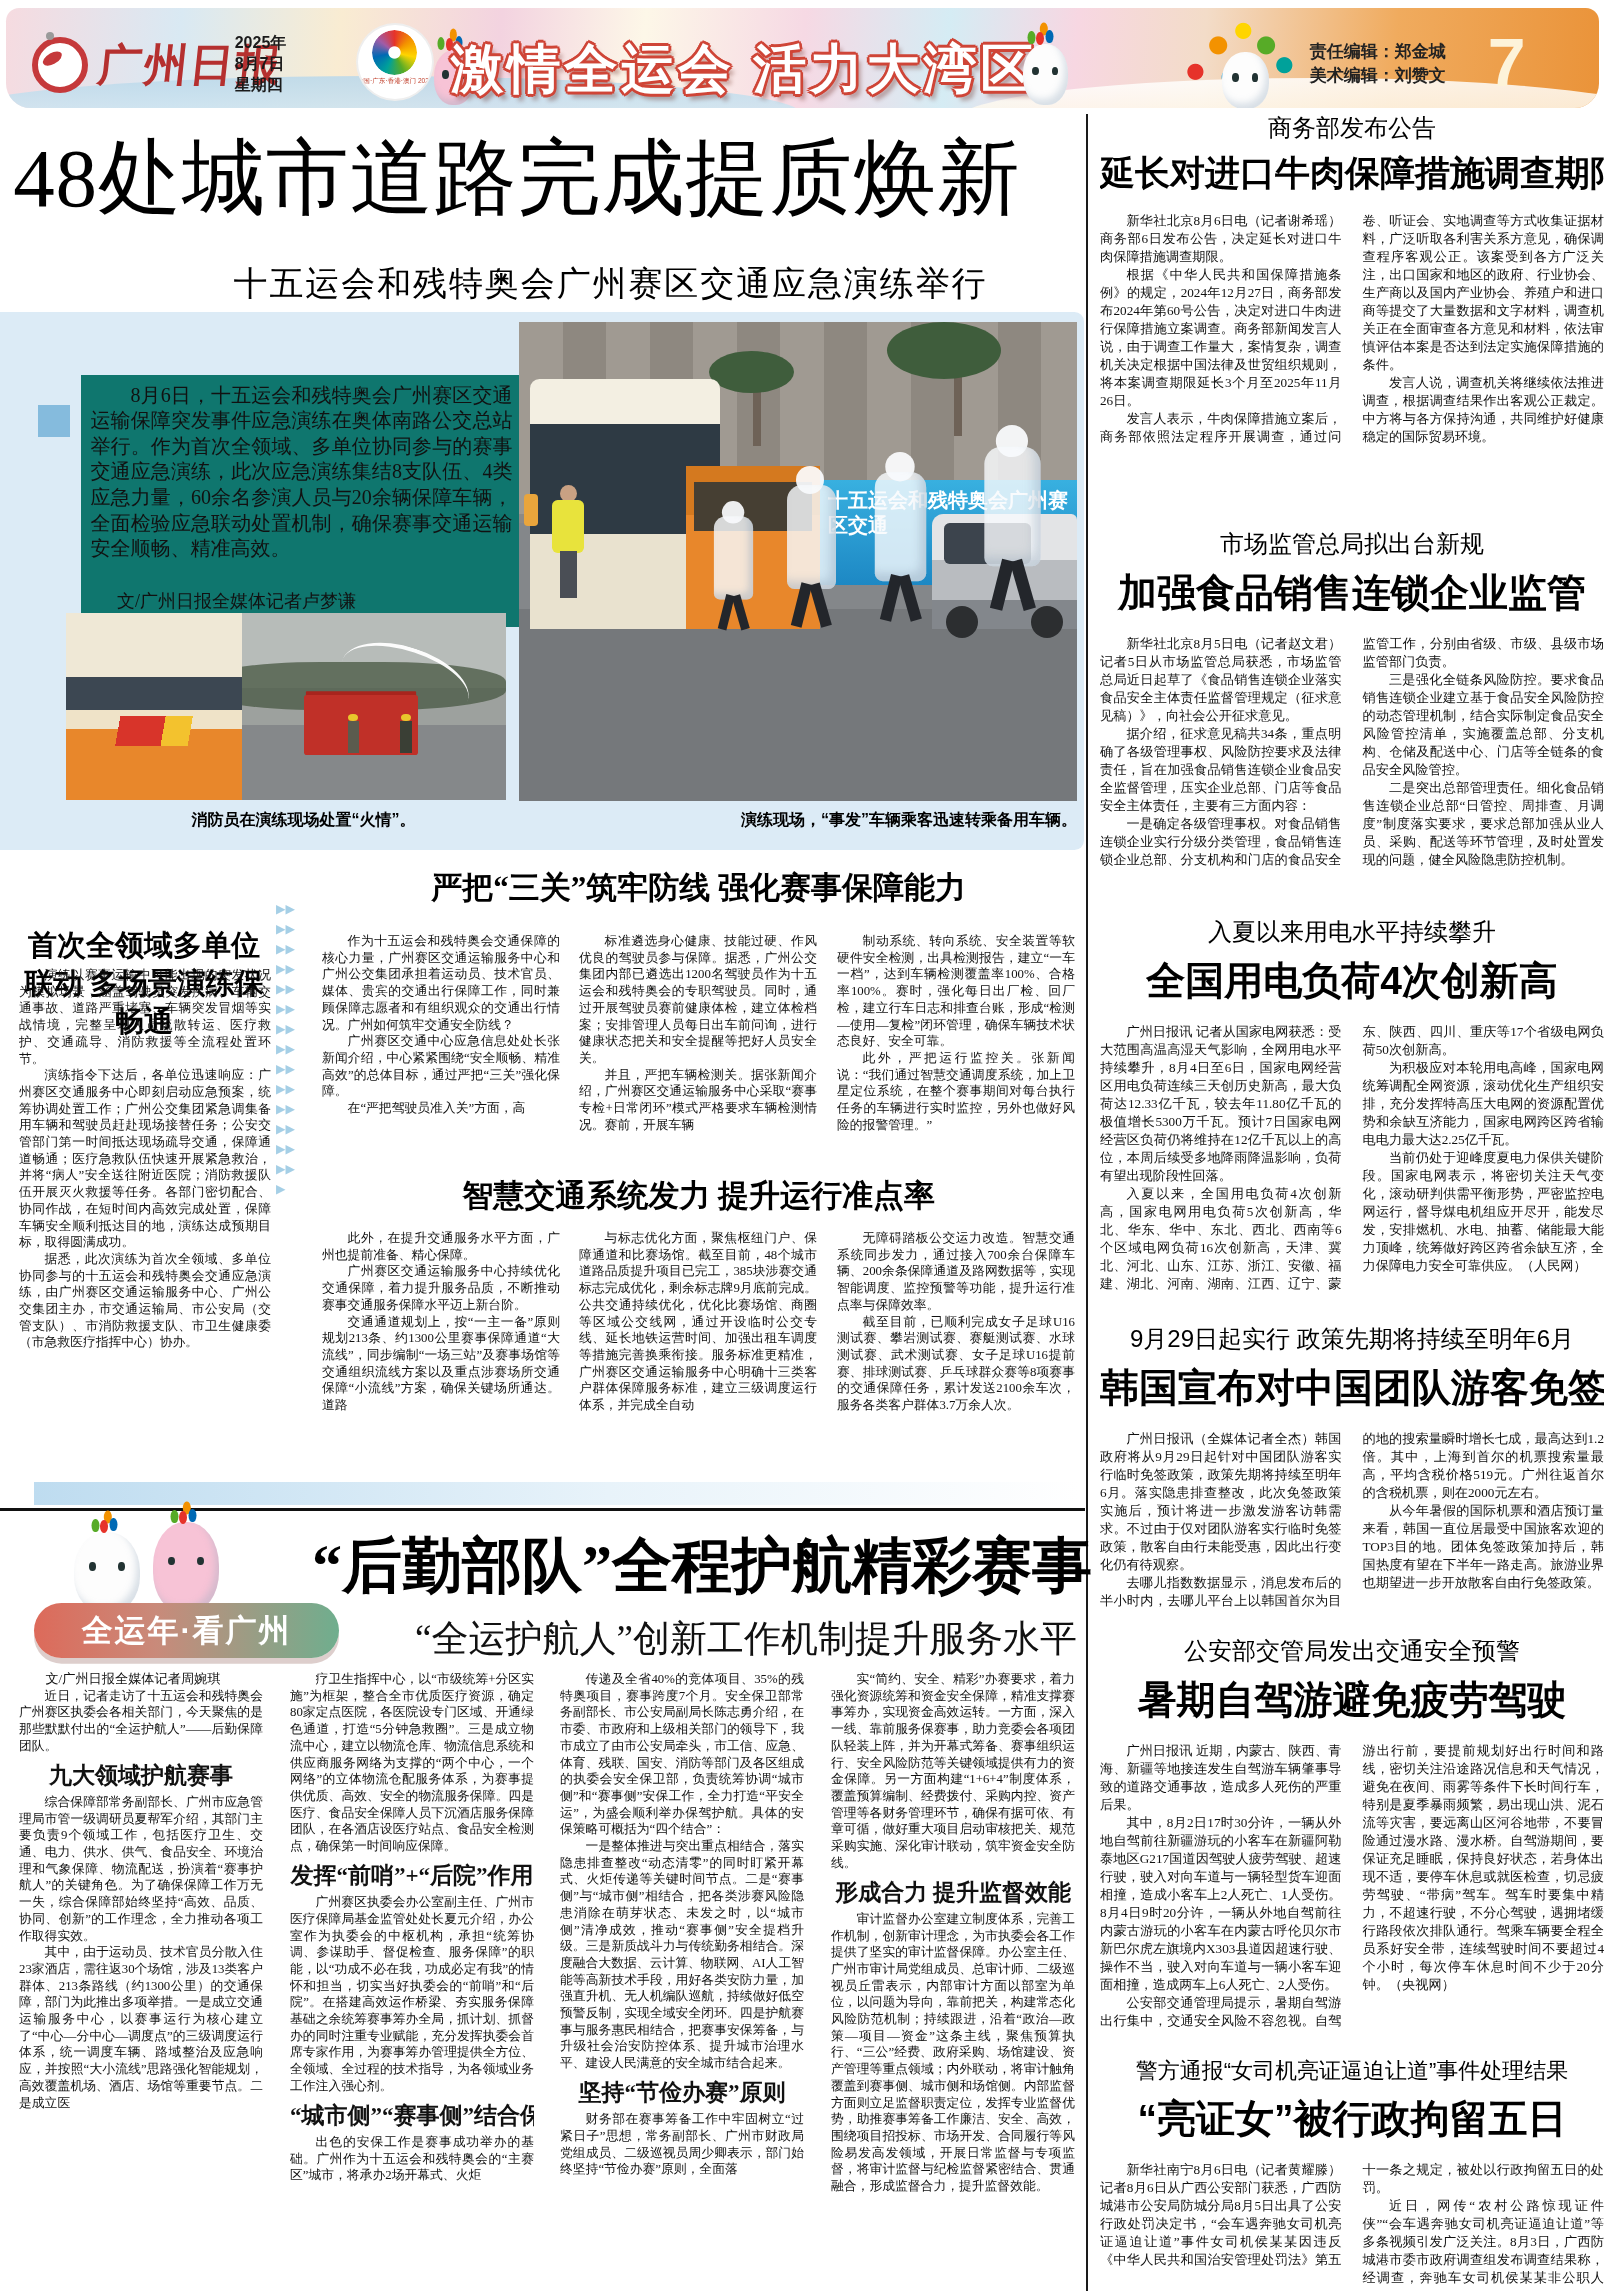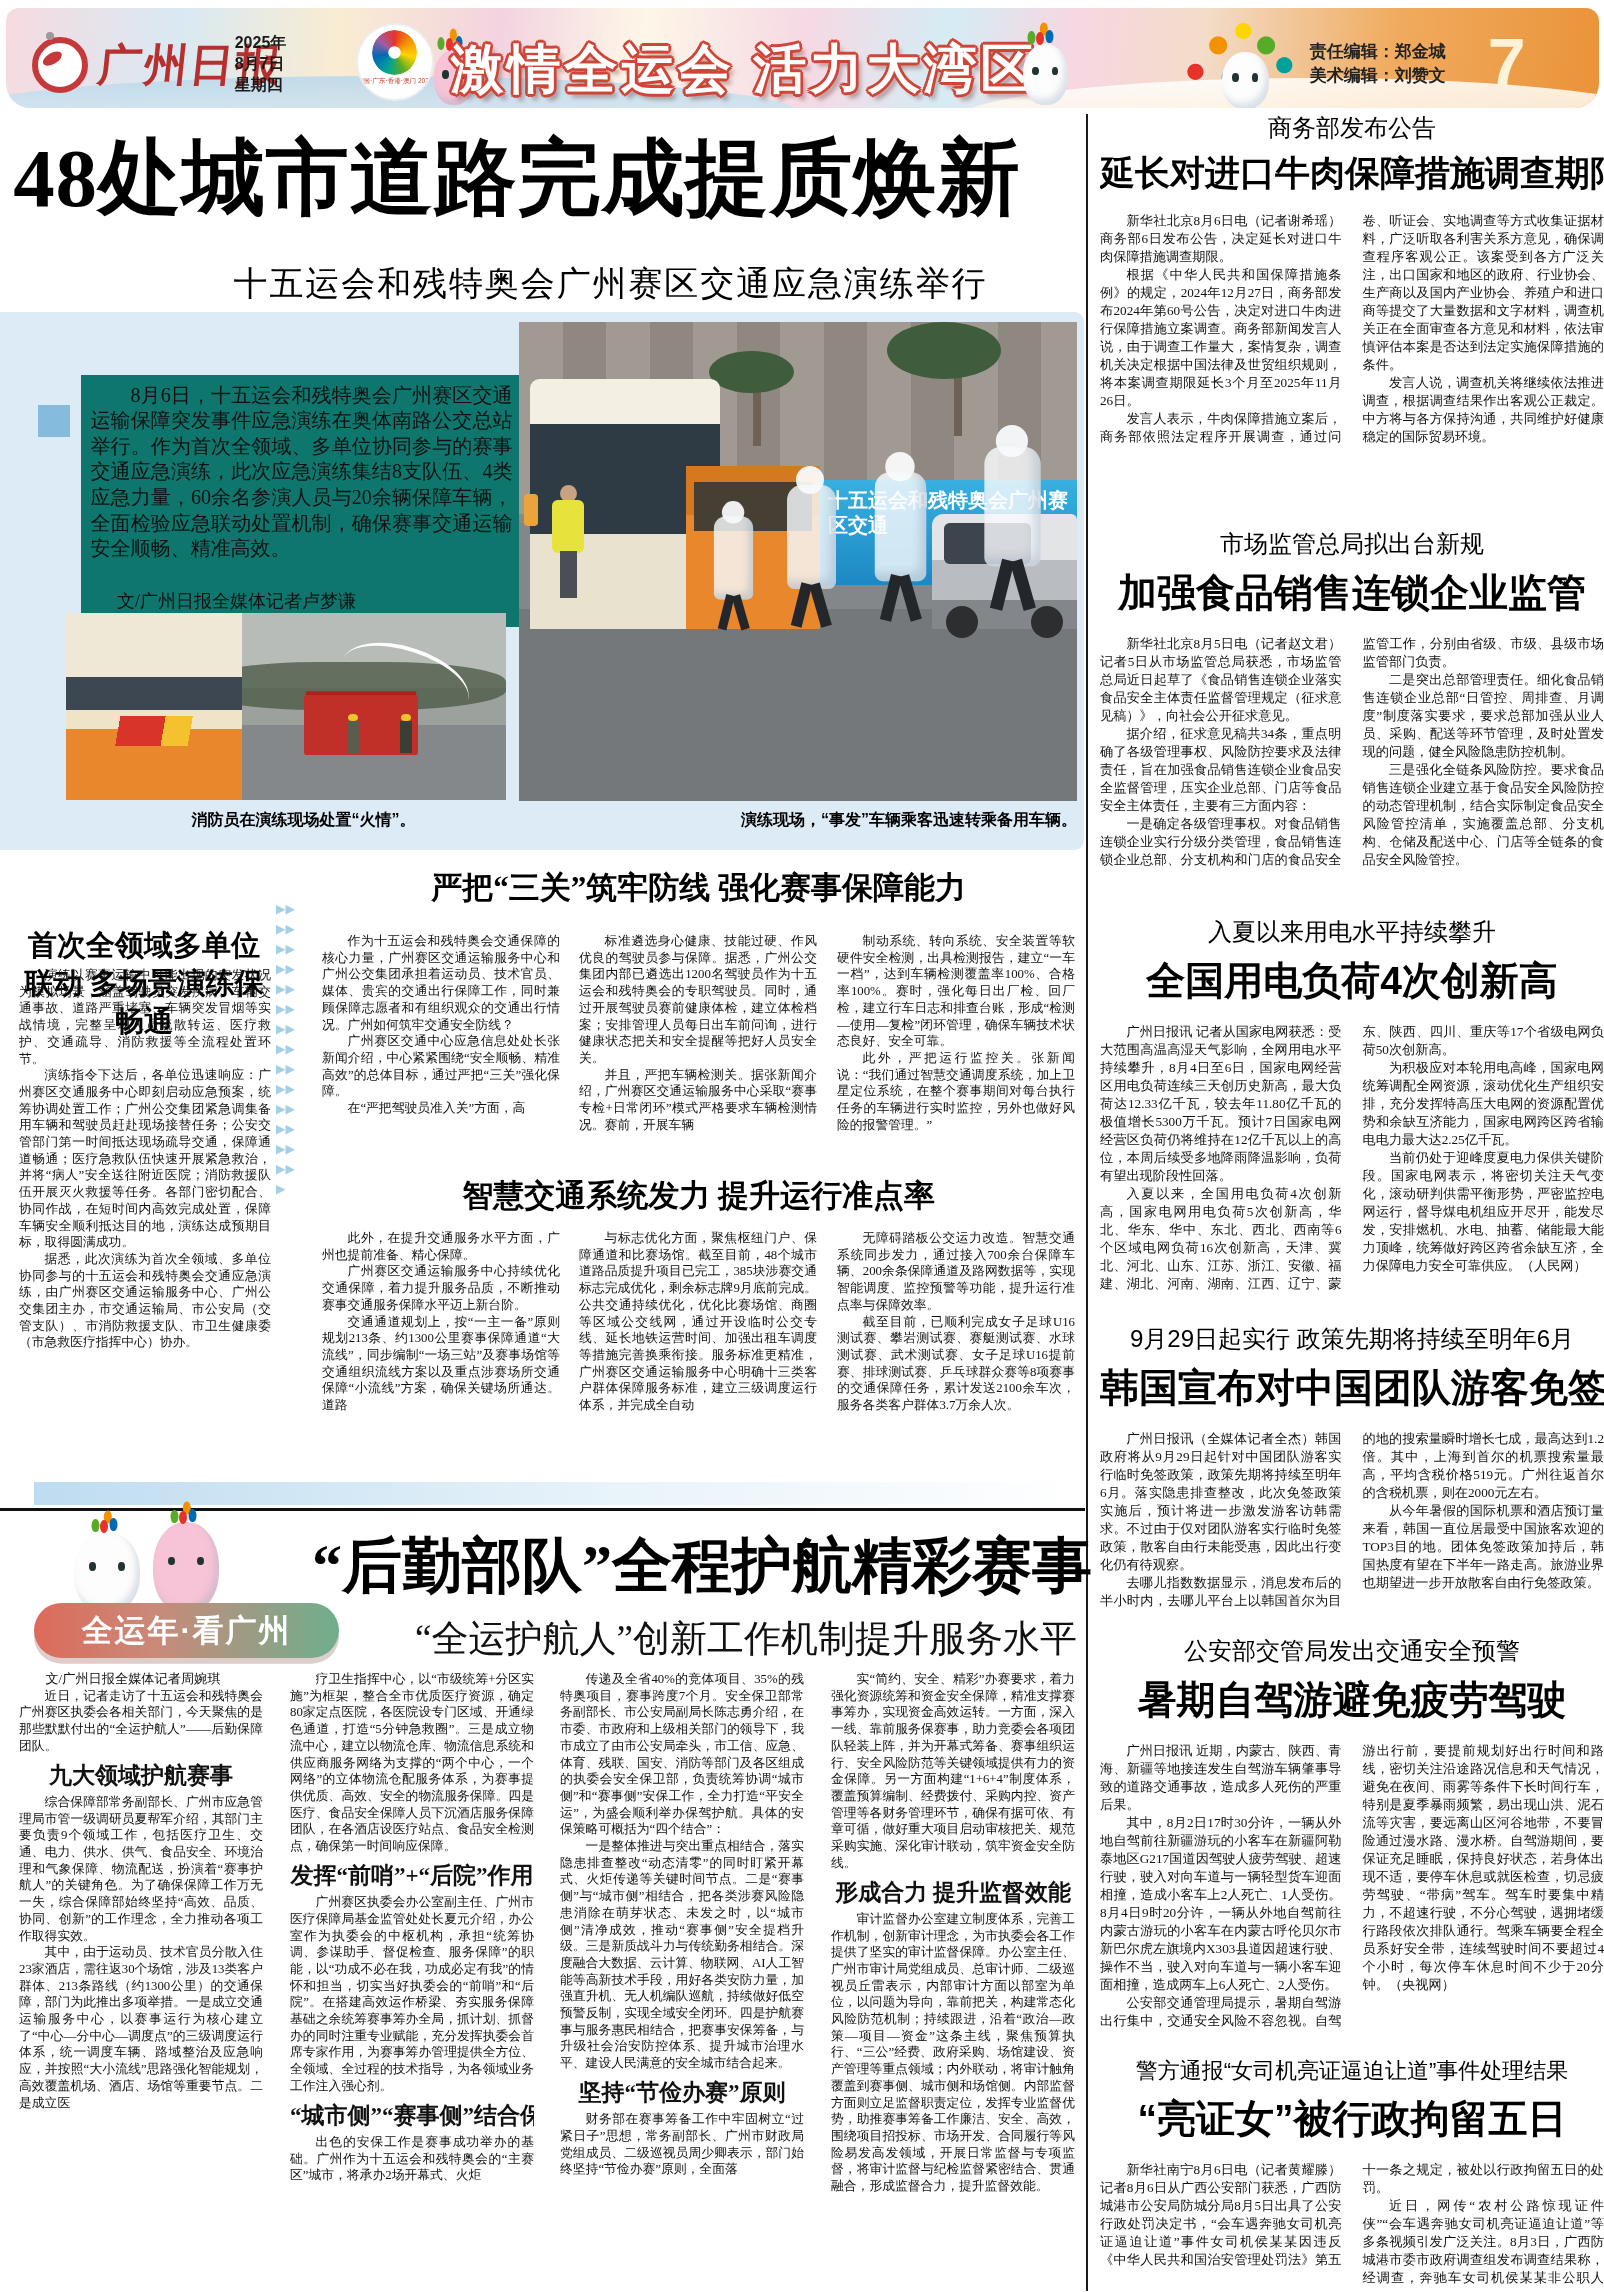--- a/index.html
+++ b/index.html
@@ -42,21 +42,21 @@
      radial-gradient(circle at 52% 18%, #ffd500 0 7.6px, transparent 8.5px),
      radial-gradient(circle at 72% 40%, #57ab27 0 8.5px, transparent 9.5px),
      radial-gradient(circle at 88% 70%, #00a19a 0 7.6px, transparent 8.5px),
      radial-gradient(circle at 60% 75%, #a05ca7 0 8.5px, transparent 9.5px),
      radial-gradient(circle at 40% 88%, #2ea7df 0 7.6px, transparent 8.5px);
     filter:blur(0.4px);}
   #editors{left:1304px;top:32px;font-family:"Liberation Sans","DejaVu Sans",sans-serif;font-size:17px;font-weight:bold;line-height:24.6px;color:#222;}
   #page-number{left:1482px;top:15px;font-family:"Liberation Sans","DejaVu Sans",sans-serif;font-size:68px;font-weight:900;color:#fdf3d9;}
   
   #vert-divider{left:1086px;top:114px;width:1.9px;height:2177px;background:#1a1a1a;}
-  #main-headline{left:13.2px;top:123px;width:975px;text-align:center;font-size:83px;font-weight:700;letter-spacing:0.9px;white-space:nowrap;color:#000;}
+  #main-headline{left:13.2px;top:123px;width:975px;text-align:center;font-size:83px;font-weight:400;letter-spacing:0.9px;white-space:nowrap;color:#000;}
   #main-subtitle{left:227px;top:261px;width:767px;text-align:center;font-size:34px;letter-spacing:1.9px;color:#000;white-space:nowrap;}
   #photo-panel{left:0;top:312px;width:1084px;height:538px;background:#dcebf6;border-radius:0 9.5px 9.5px 0;}
   #intro-frame{left:38px;top:405px;width:32px;height:32px;background:#85bbdd;}
   #intro-box{left:81px;top:343px;width:422px;height:237px;background:#0f766e;padding:7.6px 9.5px;overflow:hidden;margin-top:32px;}
   #intro-text{font-size:20px;line-height:25.6px;text-align:justify;}
   #intro-text p{margin:0;text-indent:2em;}
   #bylines{left:81px;top:589px;width:422px;font-size:18px;line-height:24.6px;overflow:hidden;}
   #bylines div{white-space:nowrap;}
   .caption{font-family:"Liberation Sans","DejaVu Sans",sans-serif;font-weight:bold;font-size:16px;color:#000;}
   
@@ -368,22 +368,22 @@
           <p>发言人说，调查机关将继续依法推进调查，根据调查结果作出客观公正裁定。中方将与各方保持沟通，共同维护好健康稳定的国际贸易环境。</p>
         </div>
     </div>
     <div class="rail-article" style="height:388px;">
       <div class="rail-kicker">市场监管总局拟出台新规</div>
       <div class="rail-headline">加强食品销售连锁企业监管</div>
       <div class="rail-body" style="height:274px;">
           <p>新华社北京8月5日电（记者赵文君）记者5日从市场监管总局获悉，市场监管总局近日起草了《食品销售连锁企业落实食品安全主体责任监督管理规定（征求意见稿）》，向社会公开征求意见。</p>
           <p>据介绍，征求意见稿共34条，重点明确了各级管理事权、风险防控要求及法律责任，旨在加强食品销售连锁企业食品安全监督管理，压实企业总部、门店等食品安全主体责任，主要有三方面内容：</p>
           <p>一是确定各级管理事权。对食品销售连锁企业实行分级分类管理，食品销售连锁企业总部、分支机构和门店的食品安全监管工作，分别由省级、市级、县级市场监管部门负责。</p>
+          <p>三是强化全链条风险防控。要求食品销售连锁企业建立基于食品安全风险防控的动态管理机制，结合实际制定食品安全风险管控清单，实施覆盖总部、分支机构、仓储及配送中心、门店等全链条的食品安全风险管控。</p>
           <p>二是突出总部管理责任。细化食品销售连锁企业总部“日管控、周排查、月调度”制度落实要求，要求总部加强从业人员、采购、配送等环节管理，及时处置发现的问题，健全风险隐患防控机制。</p>
-          <p>三是强化全链条风险防控。要求食品销售连锁企业建立基于食品安全风险防控的动态管理机制，结合实际制定食品安全风险管控清单，实施覆盖总部、分支机构、仓储及配送中心、门店等全链条的食品安全风险管控。</p>
         </div>
     </div>
     <div class="rail-article" style="height:407px;">
       <div class="rail-kicker">入夏以来用电水平持续攀升</div>
       <div class="rail-headline">全国用电负荷4次创新高</div>
       <div class="rail-body" style="height:293px;">
           <p>广州日报讯 记者从国家电网获悉：受大范围高温高湿天气影响，全网用电水平持续攀升，8月4日至6日，国家电网经营区用电负荷连续三天创历史新高，最大负荷达12.33亿千瓦，较去年11.80亿千瓦的极值增长5300万千瓦。预计7日国家电网经营区负荷仍将维持在12亿千瓦以上的高位，本周后续受多地降雨降温影响，负荷有望出现阶段性回落。</p>
           <p>入夏以来，全国用电负荷4次创新高，国家电网用电负荷5次创新高，华北、华东、华中、东北、西北、西南等6个区域电网负荷16次创新高，天津、冀北、河北、山东、江苏、浙江、安徽、福建、湖北、河南、湖南、江西、辽宁、蒙东、陕西、四川、重庆等17个省级电网负荷50次创新高。</p>
           <p>为积极应对本轮用电高峰，国家电网统筹调配全网资源，滚动优化生产组织安排，充分发挥特高压大电网的资源配置优势和余缺互济能力，国家电网跨区跨省输电电力最大达2.25亿千瓦。</p>
           <p>当前仍处于迎峰度夏电力保供关键阶段。国家电网表示，将密切关注天气变化，滚动研判供需平衡形势，严密监控电网运行，督导煤电机组应开尽开，能发尽发，安排燃机、水电、抽蓄、储能最大能力顶峰，统筹做好跨区跨省余缺互济，全力保障电力安全可靠供应。（人民网）</p>

